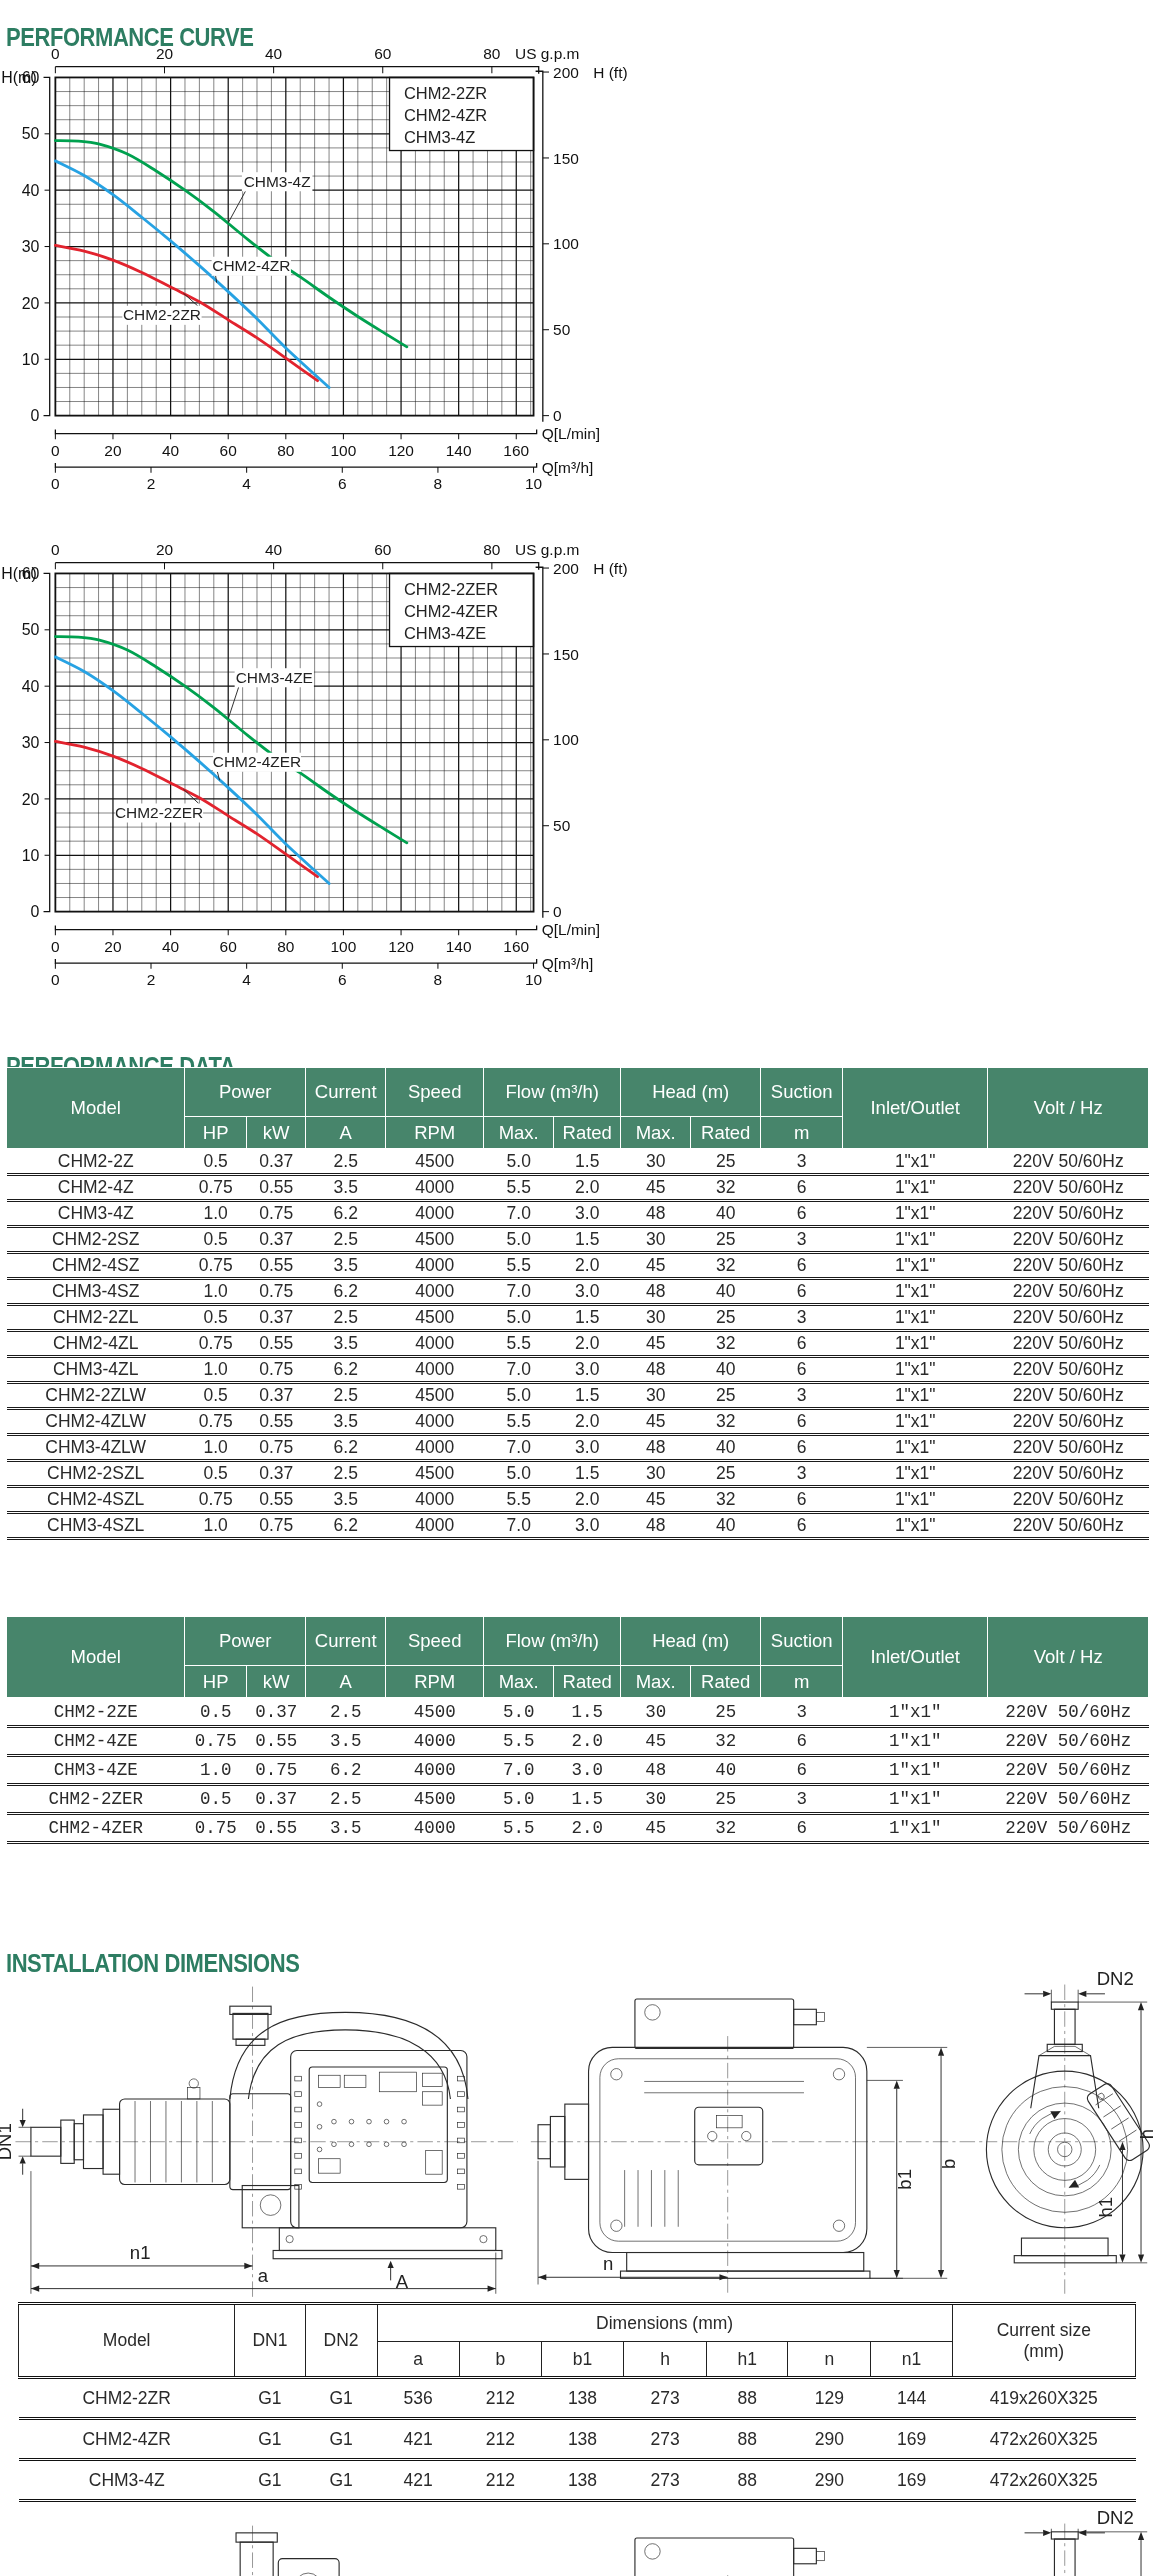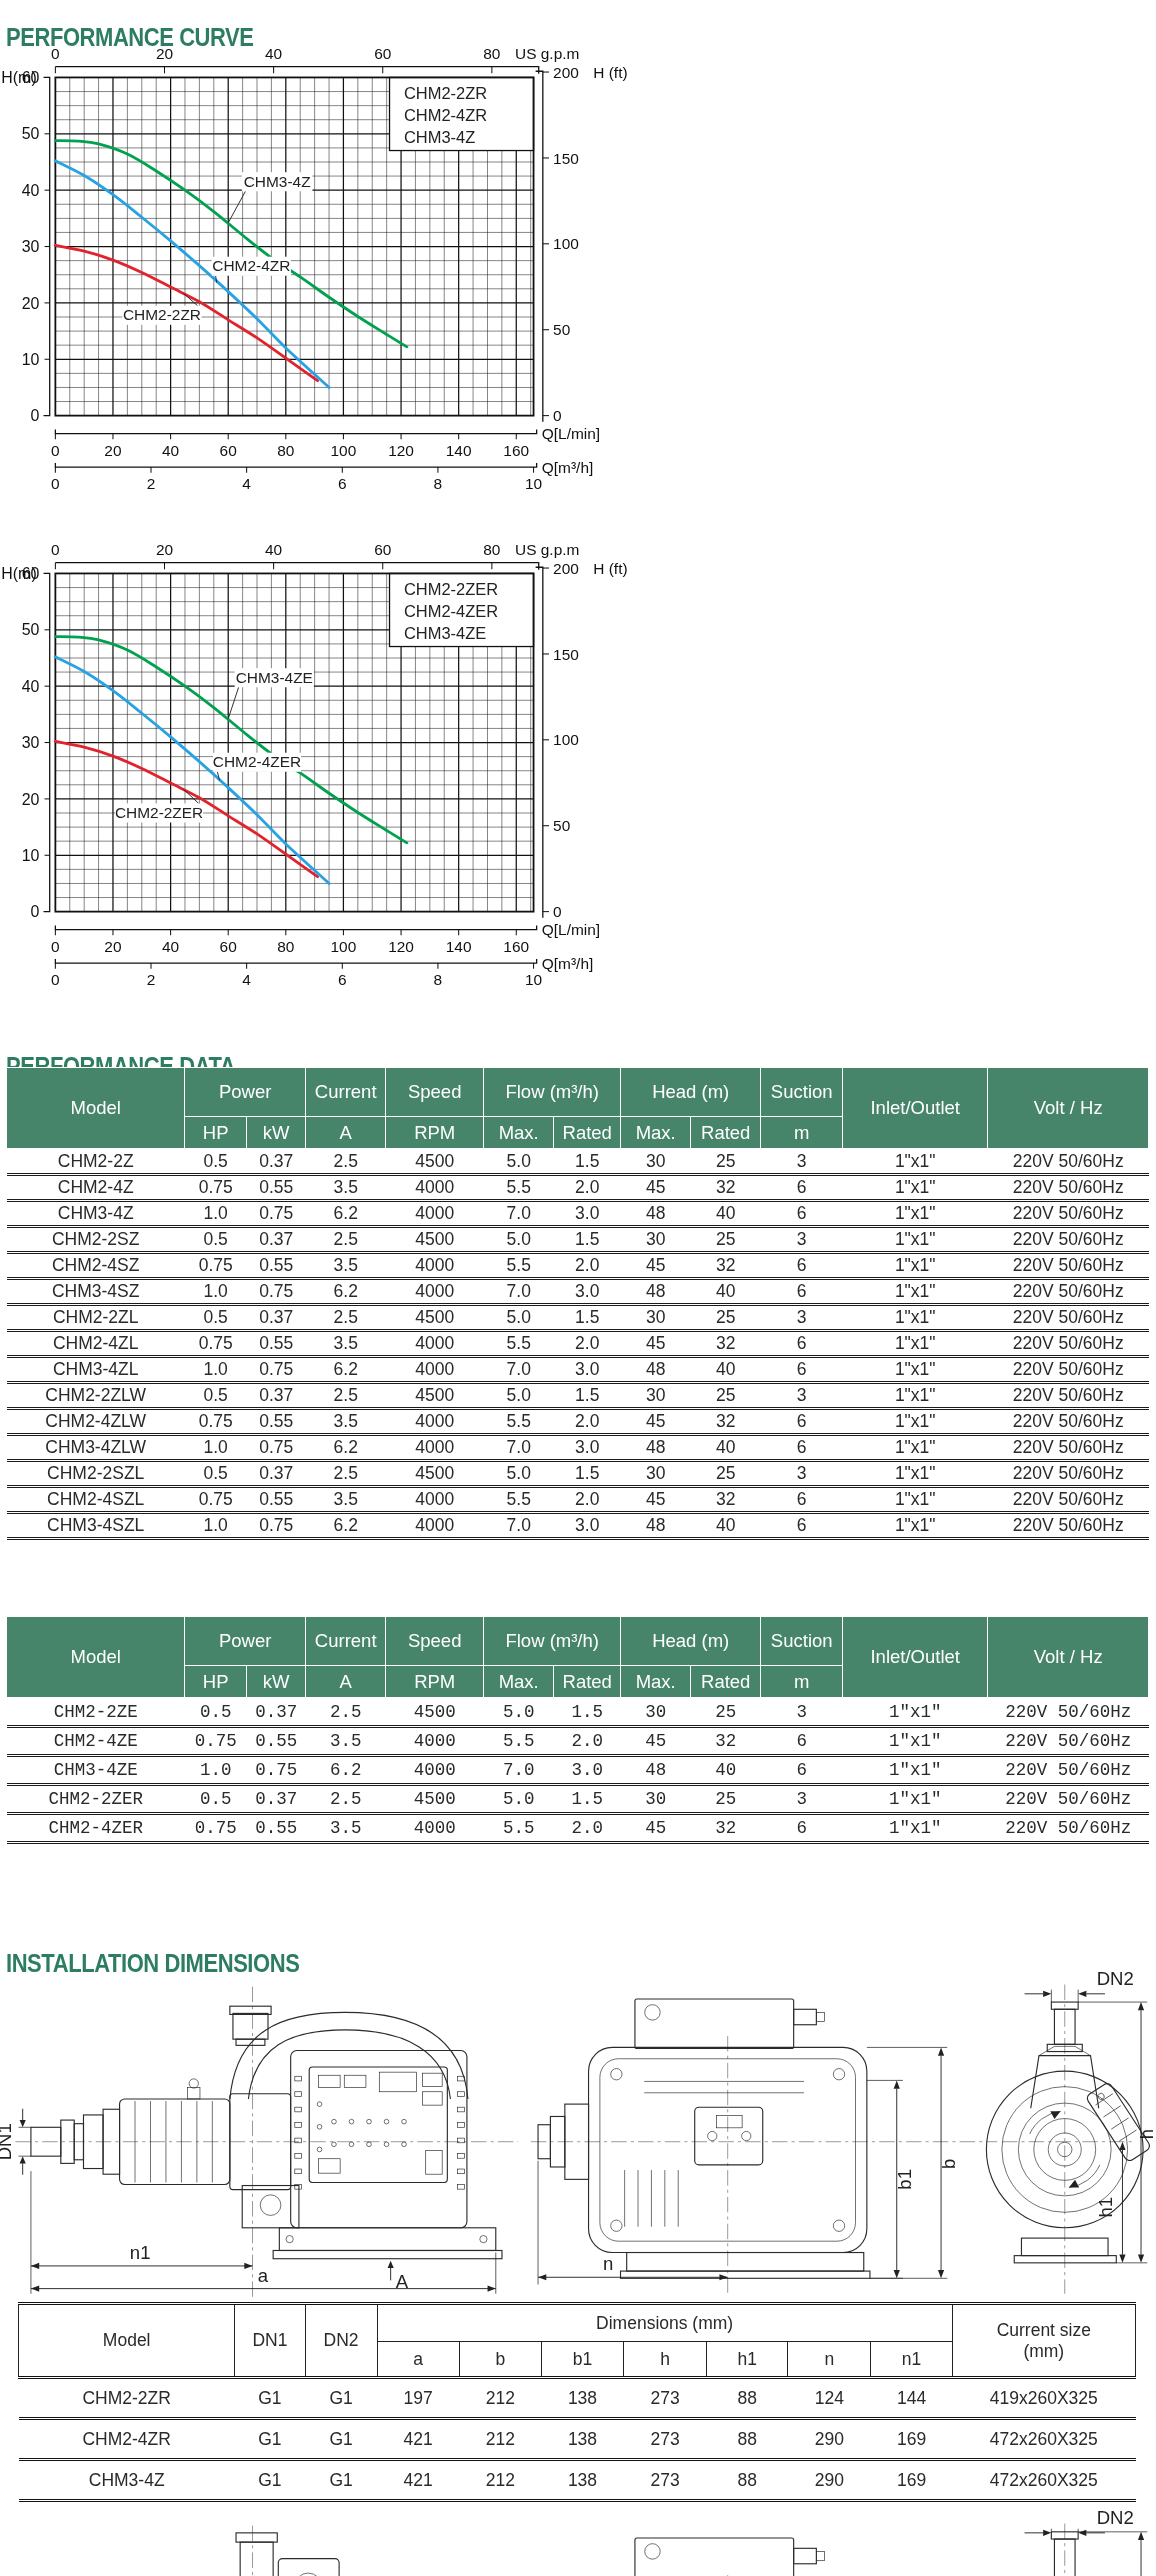--- a/index.html
+++ b/index.html
@@ -797,26 +797,26 @@
             <td>h1</td>
             <td>n</td>
             <td>n1</td>
           </tr>
         </thead>
         <tbody>
           <tr>
             <td>CHM2-2ZR</td>
             <td>G1</td>
             <td>G1</td>
-            <td>197</td>
+            <td>536</td>
             <td>212</td>
             <td>138</td>
             <td>273</td>
             <td>88</td>
-            <td>124</td>
+            <td>129</td>
             <td>144</td>
             <td>419x260X325</td>
           </tr>
           <tr>
             <td>CHM2-4ZR</td>
             <td>G1</td>
             <td>G1</td>
             <td>421</td>
             <td>212</td>
             <td>138</td>

